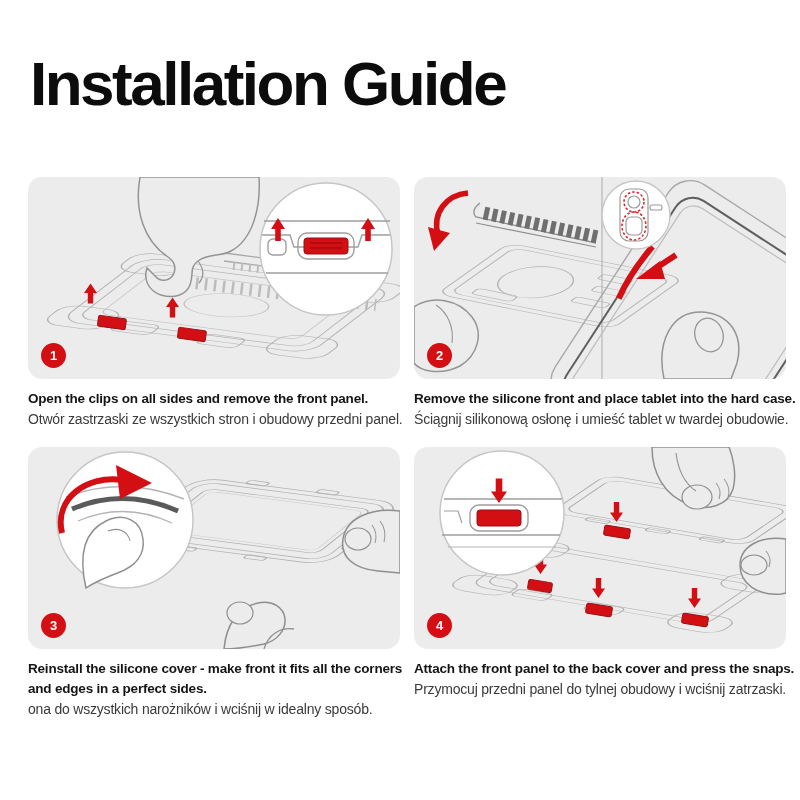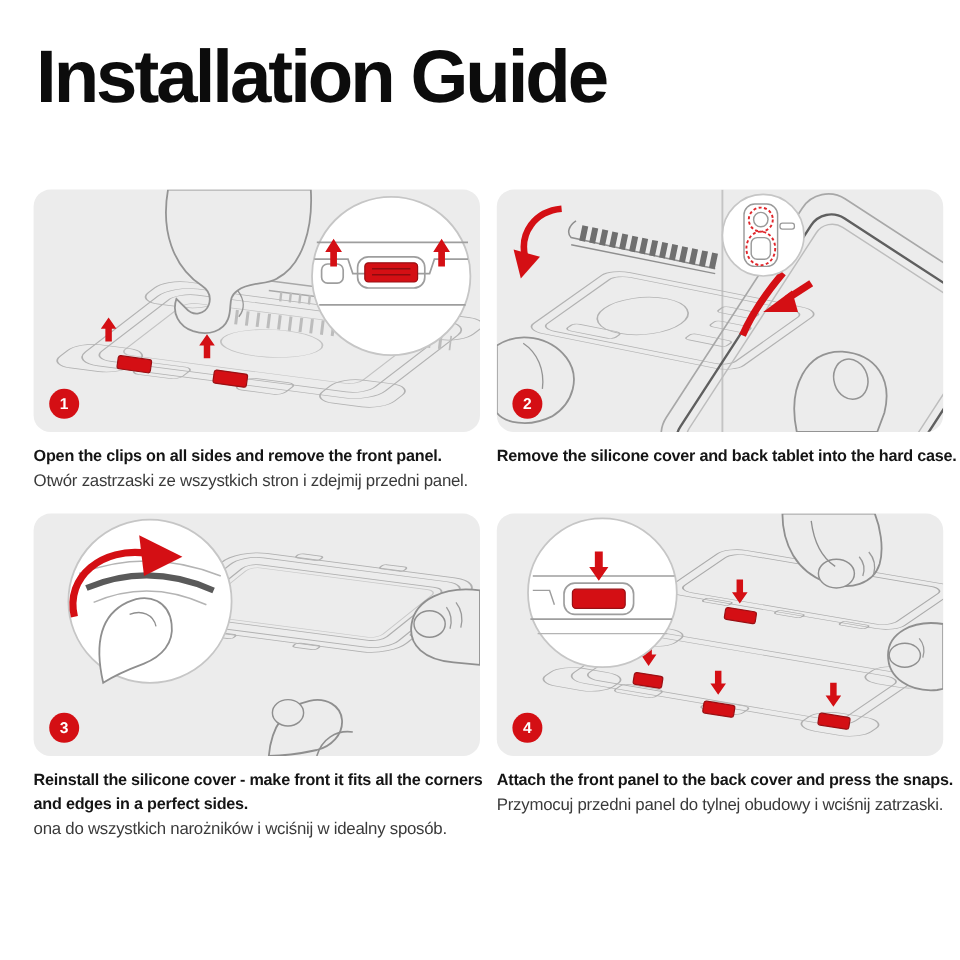--- a/index.html
+++ b/index.html
@@ -2,21 +2,21 @@
 <html><head>
 <meta charset="utf-8">
 <style>
   html,body { margin:0; padding:0; background:#ffffff; }
   body {
     width:800px; height:800px; overflow:hidden;
     font-family:"Liberation Sans", sans-serif;
     -webkit-font-smoothing:antialiased;
   }
   .page { width:800px; height:800px; position:relative; }
-  .header { padding:32px 0 0 30px; }
+  .header { padding:32px 0 0 30px;margin-top:19px; }
   .title {
     margin:0; font-size:62px; font-weight:bold; color:#0c0c0c;
     letter-spacing:-2.5px; line-height:66px;
   }
   .grid {
     display:grid; grid-template-columns:372px 372px;
     column-gap:14px; row-gap:18px;
     padding:0 14px 0 28px; margin-top:60px;
   }
   .step { width:372px; }
@@ -91,21 +91,21 @@
             <rect x="276" y="61" width="44" height="16" rx="3" fill="#d40f14" stroke="#991014"></rect>
             <path d="M282,66 L314,66 M282,71 L314,71" stroke="#8e0b0e" stroke-width="1.2"></path>
             <path d="M243,52 l7,-11 l7,11 l-4.2,0 l0,12 l-5.6,0 l0,-12 Z" fill="#d40f14"></path>
             <path d="M333,52 l7,-11 l7,11 l-4.2,0 l0,12 l-5.6,0 l0,-12 Z" fill="#d40f14"></path>
           </g>
         </svg>
         <div class="badge">1</div>
       </div>
       <div class="caption">
         <div class="cap-en nowrap">Open the clips on all sides and remove the front panel.</div>
-        <div class="cap-pl nowrap">Otwór zastrzaski ze wszystkich stron i zdejmij przedni panel.</div>
+        <div class="cap-pl nowrap">Otwór zastrzaski ze wszystkich stron i obudowy przedni panel.</div>
       </div>
     </section>
 
     <section class="step">
       <div class="panel">
         <svg class="illus" viewBox="0 0 372 202">
           <line x1="188" y1="0" x2="188" y2="202" stroke="#c4c4c4" stroke-width="1.6"></line>
 
           <g>
             <path d="M66,26 C60,30 58,36 62,40 L182,66" stroke="#8f8f8f" stroke-width="1.3" fill="none"></path>
@@ -142,21 +142,22 @@
             <rect x="212" y="40" width="16" height="18" rx="5" stroke="#9a9a9a" fill="none" stroke-width="1.2"></rect>
             <ellipse cx="220" cy="49" rx="12" ry="14" stroke="#e0262b" fill="none" stroke-width="1.6" stroke-dasharray="2.5 2"></ellipse>
             <rect x="236" y="28" width="12" height="5" rx="2" stroke="#9a9a9a" fill="none" stroke-width="1.1"></rect>
           </g>
           <path d="M250,202 C242,164 258,134 288,135 C316,137 330,158 323,186 L317,202 Z" fill="#ececec" stroke="#949494" stroke-width="1.5"></path>
           <ellipse cx="295" cy="158" rx="14" ry="17" transform="rotate(-18 295 158)" fill="#ececec" stroke="#949494" stroke-width="1.3"></ellipse>
         </svg>
         <div class="badge">2</div>
       </div>
       <div class="caption">
-        <div class="cap-en nowrap">Remove the silicone cover and back tablet into the hard case.</div>
+        <div class="cap-en nowrap">Remove the silicone front and place tablet into the hard case.</div>
+        <div class="cap-pl nowrap">Ściągnij silikonową osłonę i umieść tablet w twardej obudowie.</div>
       </div>
     </section>
 
     <section class="step">
       <div class="panel">
         <svg class="illus" viewBox="0 0 372 202">
 
           <g transform="matrix(1,0.13,-0.55,0.44,170,30)" fill="none" stroke="#b0b0b0" stroke-width="1.4">
             <rect x="0" y="0" width="205" height="140" rx="24"></rect>
             <rect x="8" y="8" width="189" height="124" rx="18"></rect>

